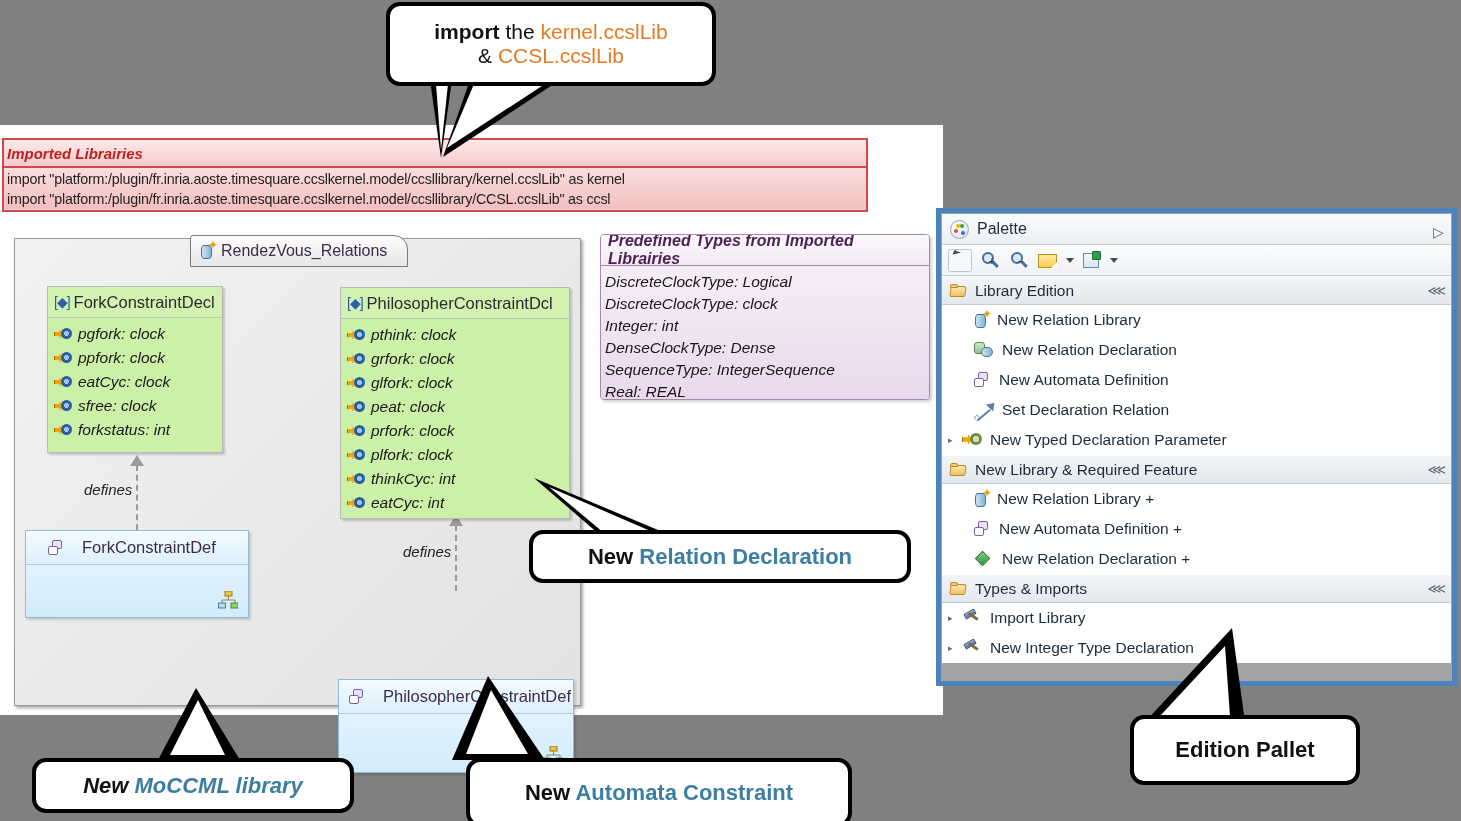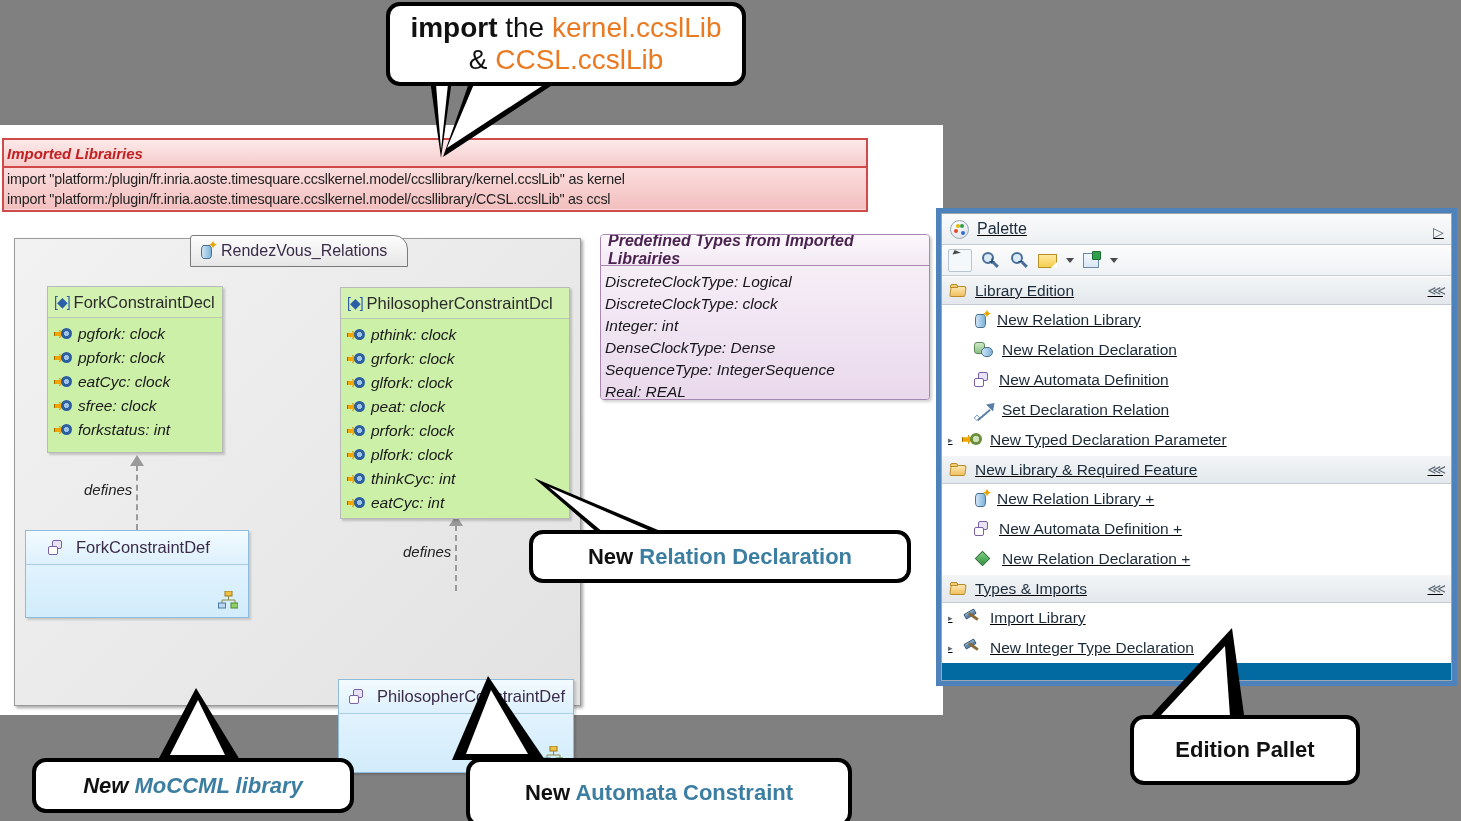--- a/index.html
+++ b/index.html
@@ -115,21 +115,21 @@
   #phil-decl{left:340px;top:287px;width:230px;height:232px;}
 
   
   .defn{
     background:linear-gradient(to bottom,#eaf7ff,#d2ecfb);
     border:1px solid #8fbcdb;
     box-shadow:2px 2px 2px rgba(0,0,0,.15);
     box-sizing:border-box;position:relative;
   }
   .defn .dtitle{
-    height:33px;display:flex;align-items:center;gap:11px;padding-left:22px;
+    height:33px;display:flex;align-items:center;gap:17px;padding-left:22px;
     font-size:16.5px;color:#3b2b4a;white-space:nowrap;
     border-bottom:1px solid #a9cde4;
     background:linear-gradient(to bottom,#f2fbff,#ddf0fc);
   }
   .defn .corner{
     position:absolute;right:10px;bottom:8px;width:20px;height:18px;
   }
   #fork-def{left:25px;top:530px;width:224px;height:88px;}
   #phil-def{left:338px;top:591px;width:236px;height:94px;}
 
@@ -180,23 +180,23 @@
   #pt-body div{
     font-style:italic;font-size:15.5px;color:#17171b;line-height:22px;white-space:nowrap;
   }
 
   
   #palette{
     left:936px;top:208px;width:521px;height:478px;
     background:#4e82bb;padding:5px;box-sizing:border-box;
   }
   #palette-inner{
-    width:100%;height:100%;background:#0369a1;
+    width:100%;height:100%;background:#a3a3a3;
     border:1px solid #9aa7b3;box-sizing:border-box;
-    display:flex;flex-direction:column;text-decoration:underline;
+    display:flex;flex-direction:column;
   }
   #palette-title{
     height:30px;display:flex;align-items:center;gap:8px;padding:0 8px;
     background:linear-gradient(to bottom,#fbfbfb,#eceff2);
     border-bottom:1px solid #c3ccd4;
     font-size:16px;color:#1c2b3a;
   }
   #palette-title .spacer{flex:1;}
   .pal-icon{
     width:17px;height:17px;border-radius:50%;flex:none;
@@ -334,21 +334,21 @@
   .callout{
     position:absolute;background:#ffffff;border:4px solid #000000;
     border-radius:14px;display:flex;align-items:center;justify-content:center;
     box-sizing:border-box;text-align:center;
   }
   .callout .txt{font-weight:bold;line-height:1.15;}
   .kw-black{color:#111;}
   .kw-orange{color:#ea7a22;font-weight:normal;}
   .kw-blue{color:#3b7ea1;}
 
-  #callout-import{left:386px;top:2px;width:360px;height:84px;font-size:28px;}
+  #callout-import{left:386px;top:2px;width:330px;height:84px;font-size:21px;}
   #callout-import .txt{padding:0 10px;}
   #callout-reldecl{left:529px;top:530px;width:382px;height:53px;font-size:22px;}
   #callout-moccml{left:32px;top:758px;width:322px;height:55px;font-size:22px;font-style:italic;}
   #callout-automata{left:466px;top:758px;width:386px;height:69px;font-size:22px;}
   #callout-pallet{left:1130px;top:715px;width:230px;height:70px;font-size:22px;}
 
   svg.tails{position:absolute;left:0;top:0;width:1461px;height:821px;pointer-events:none;}
 </style>
 </head>
 <body>

